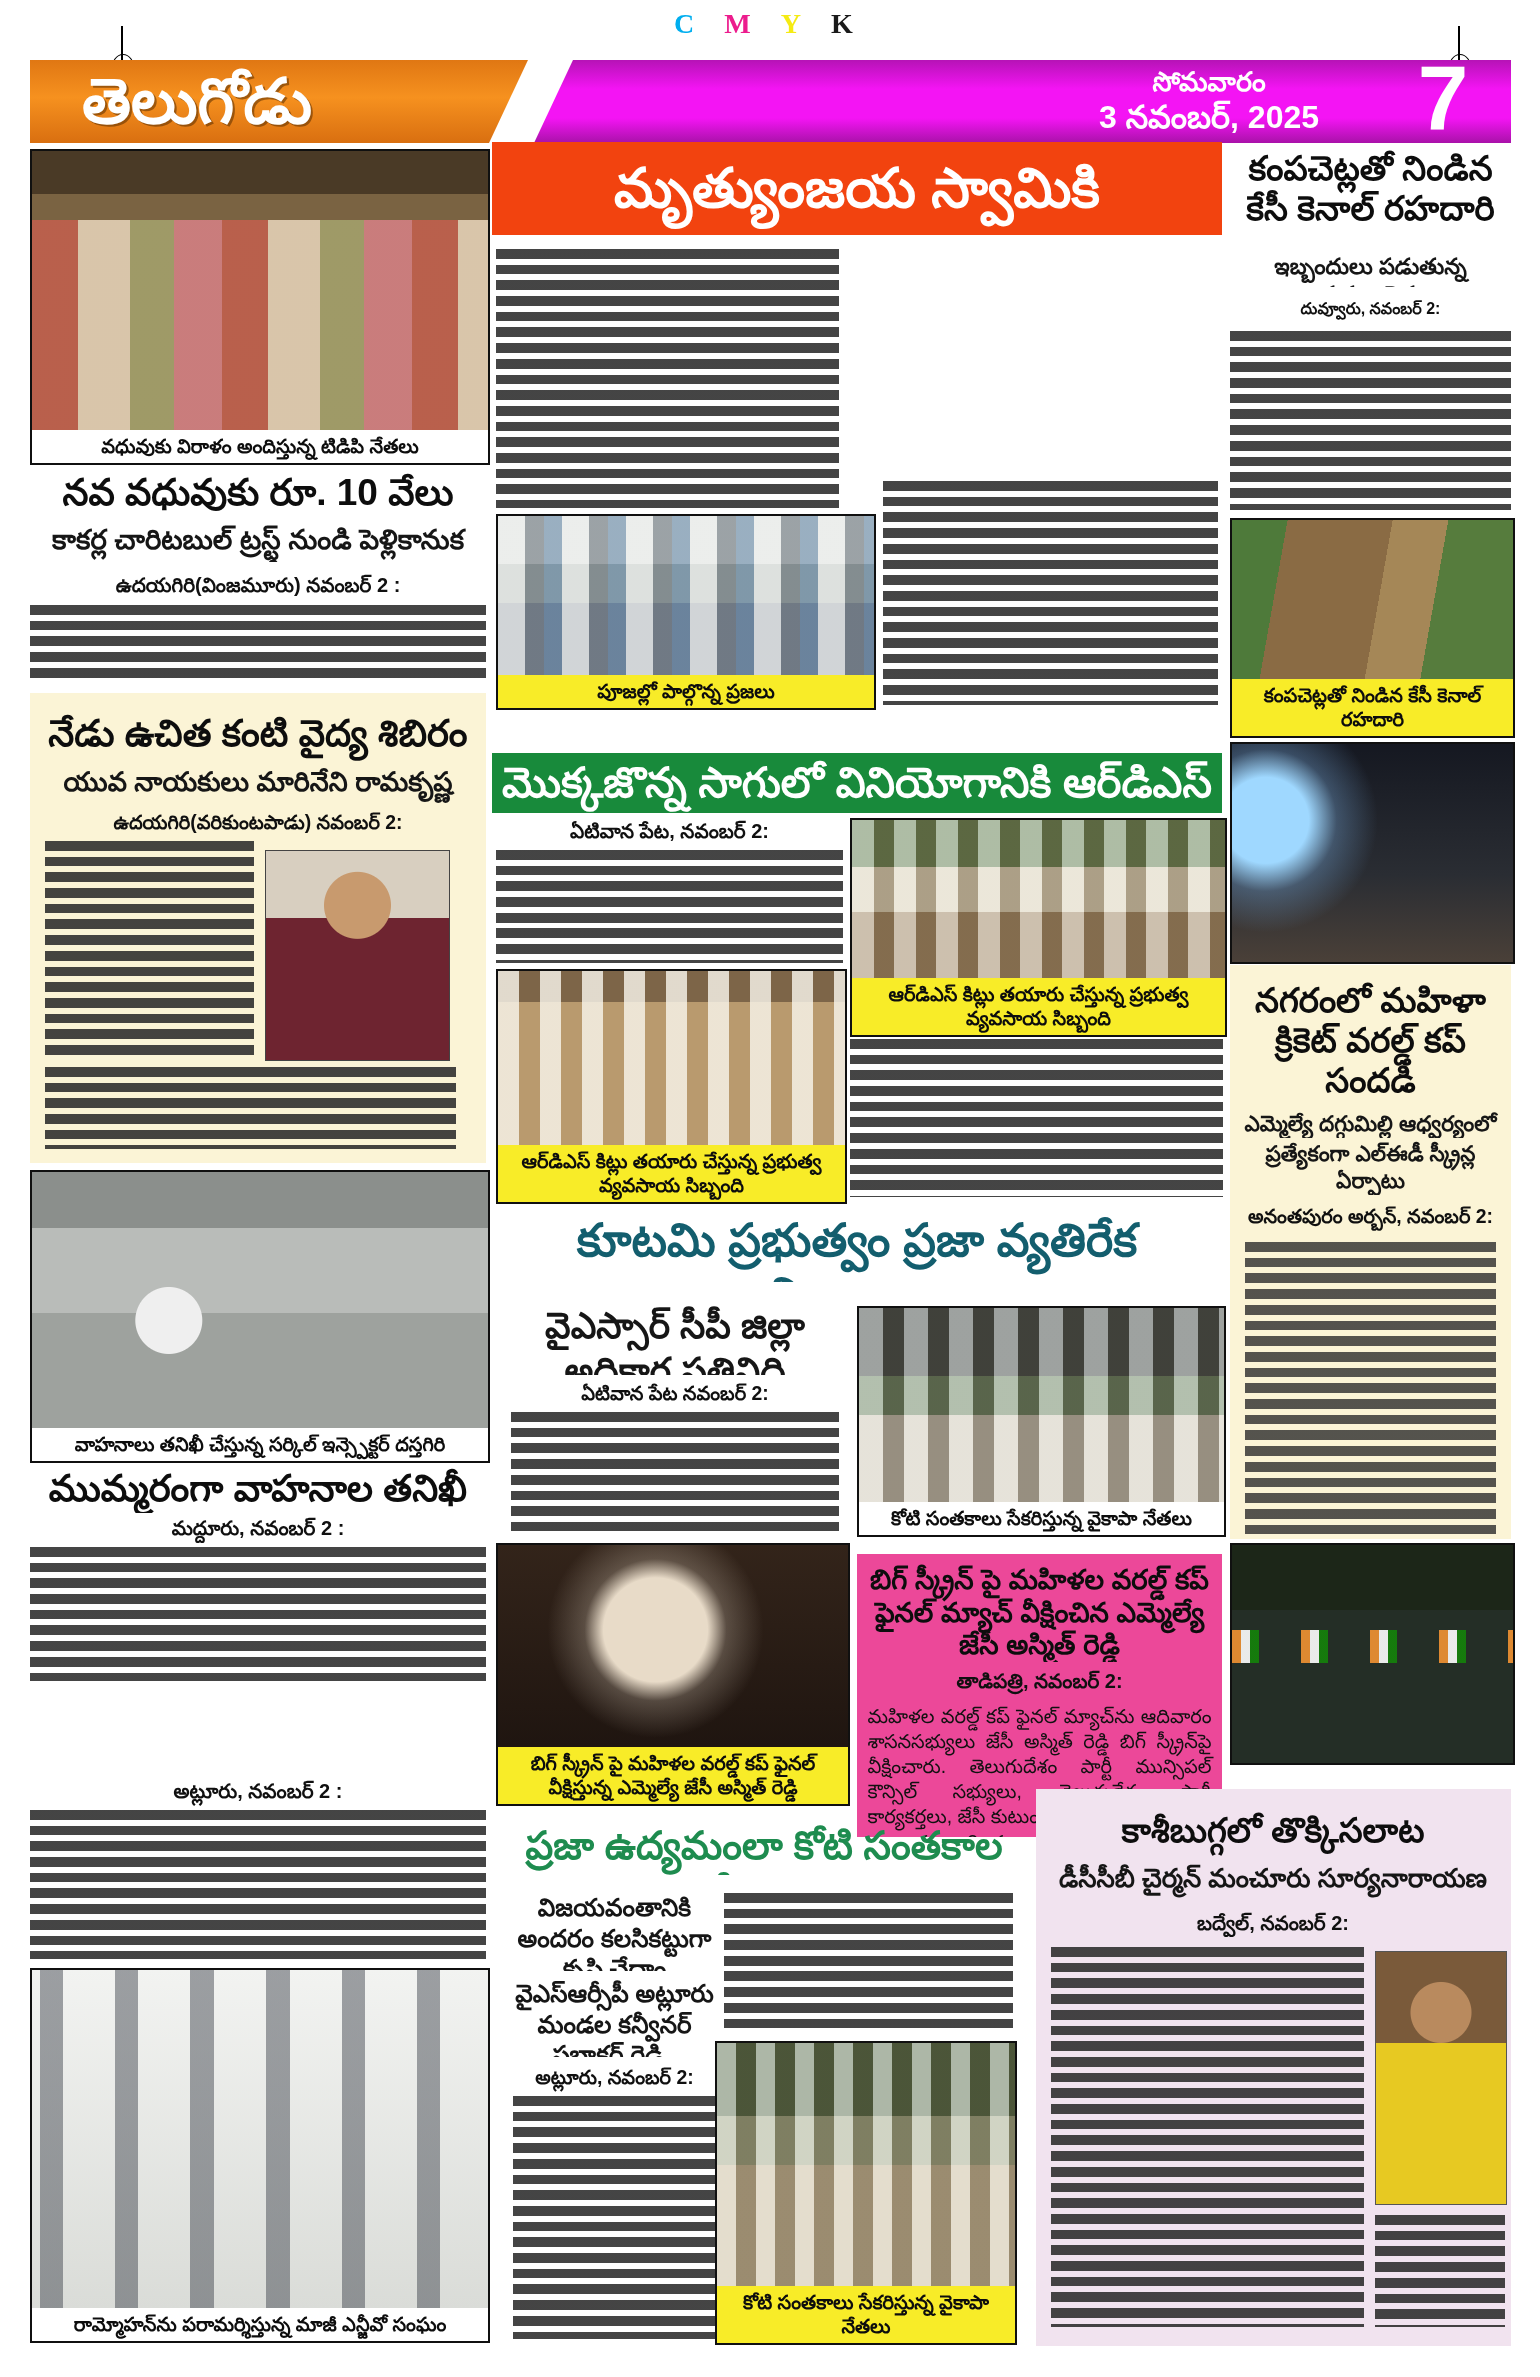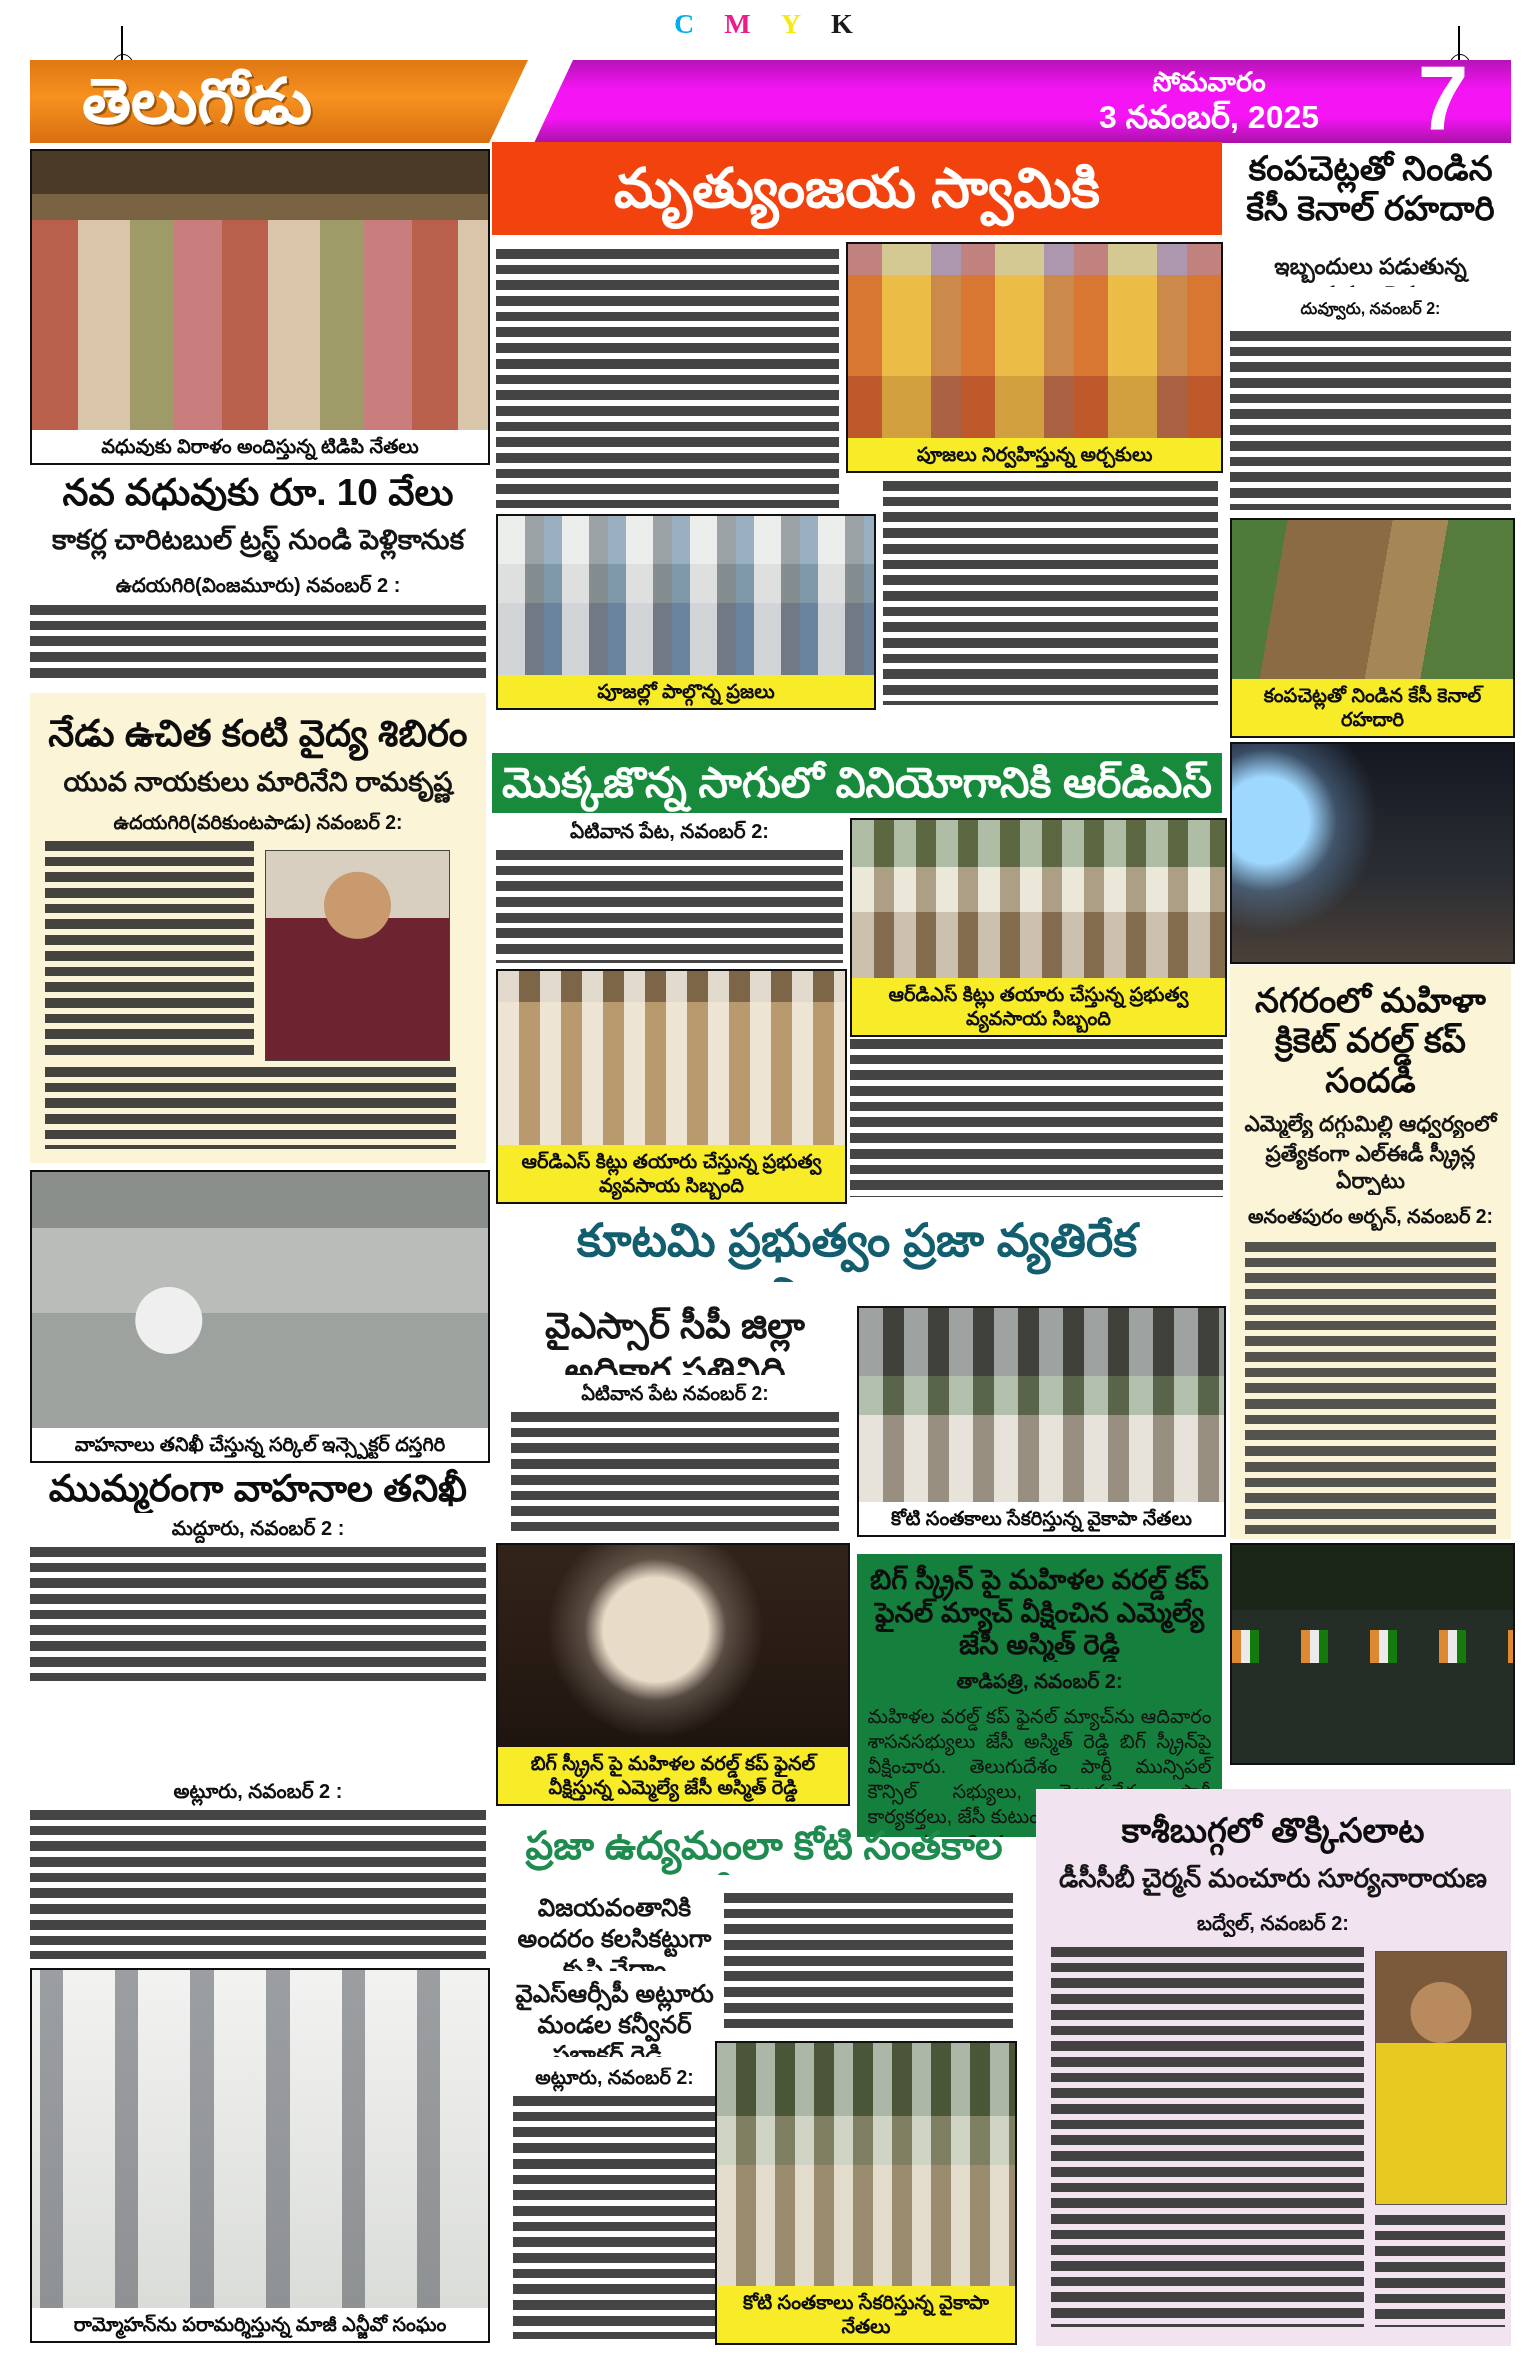--- a/index.html
+++ b/index.html
@@ -32,21 +32,21 @@
         text-shadow:2.2px 2.2px 0 rgba(90,45,0,.55);}
   .mast-magenta{position:absolute;left:534px;top:60px;width:977px;height:83px;
         background:linear-gradient(180deg,#b613b6,#f414f4 35%,#f414f4 70%,#a912a9);
         clip-path:polygon(39px 0,100% 0,100% 100%,0 100%);}
   .mast-date{position:absolute;left:552px;top:6px;width:246px;text-align:center;color:#fff;font-weight:bold;}
   .mast-day{font-size:27px;line-height:1.2;}
   .mast-dt{font-size:32px;line-height:1.2;}
   .mast-page{position:absolute;left:857px;top:-6px;width:104px;font-size:91px;font-weight:bold;
         color:#ffffff;text-align:center;line-height:88px;}
   .box-cream{background:#FBF4D6;}
-  .box-green{background:#15803d;}
+  .box-green{background:#ec4899;}
   .box-pink{background:#F1E3EF;}
 </style>
 </head>
 <body>
 
 <div class="page">
 
   <div class="reg" style="left:78px;top:26px;">
       <i></i>
     </div>
@@ -100,24 +100,20 @@
 
   <div class="abs dl" style="left:30px;top:1780px;width:456px;font-size:20px;">అట్లూరు, నవంబర్ 2 :</div>
   <div class="abs sim" style="left:30px;top:1810px;width:456px;height:149px;"></div>
   <div class="abs pbox" style="left:30px;top:1968px;width:456px;height:371px;">
     <div class="ph" style="background:repeating-linear-gradient(90deg,rgba(50,55,65,.45) 7.5px 31px,rgba(0,0,0,0) 31px 83px),linear-gradient(180deg,#f2f3f1,#dadcd8);"></div>
     <div class="cap">రామ్మోహన్‌ను పరామర్శిస్తున్న మాజీ ఎన్జీవో సంఘం</div>
   </div>
 
   <div class="abs banner" style="left:492px;top:142px;width:730px;height:93px;font-size:55px;line-height:93px;background:#F2430F;">మృత్యుంజయ స్వామికి రుద్రాభిషేకం</div>
   <div class="abs sim" style="left:496px;top:249px;width:343px;height:259px;"></div>
-  <div class="abs pbox" style="left:846px;top:242px;width:373px;height:227px;">
-    <div class="ph" style="background:repeating-linear-gradient(90deg,rgba(200,60,40,.5) 0 34px,rgba(240,200,80,.5) 34px 83px,rgba(150,60,100,.35) 83px 113px),linear-gradient(180deg,#b9c8d8 0 31px,#e8b33c 31px 68%,#b5762f 68% 100%);"></div>
-    <div class="cap yellow">పూజలు నిర్వహిస్తున్న అర్చకులు</div>
-  </div>
   <div class="abs pbox" style="left:496px;top:514px;width:376px;height:192px;">
     <div class="ph" style="background:repeating-linear-gradient(90deg,rgba(255,255,255,.6) 0 27px,rgba(60,70,90,.35) 27px 46px,rgba(30,90,160,.3) 46px 64px),linear-gradient(180deg,#cfd4cf 0 30%,#aab3ad 30% 55%,#8c959b 55% 100%);"></div>
     <div class="cap yellow">పూజల్లో పాల్గొన్న ప్రజలు</div>
   </div>
   <div class="abs sim" style="left:883px;top:481px;width:335px;height:224px;"></div>
 
   <div class="abs banner" style="left:492px;top:753px;width:730px;height:60px;font-size:42px;line-height:60px;background:#188A3B;">మొక్కజొన్న సాగులో వినియోగానికి ఆర్‌డిఎస్ కిట్లు</div>
   <div class="abs dl" style="left:496px;top:820px;width:347px;font-size:20px;">ఏటివాన పేట, నవంబర్ 2:</div>
   <div class="abs sim" style="left:496px;top:850px;width:347px;height:113px;"></div>
   <div class="abs pbox" style="left:496px;top:969px;width:347px;height:231px;">

